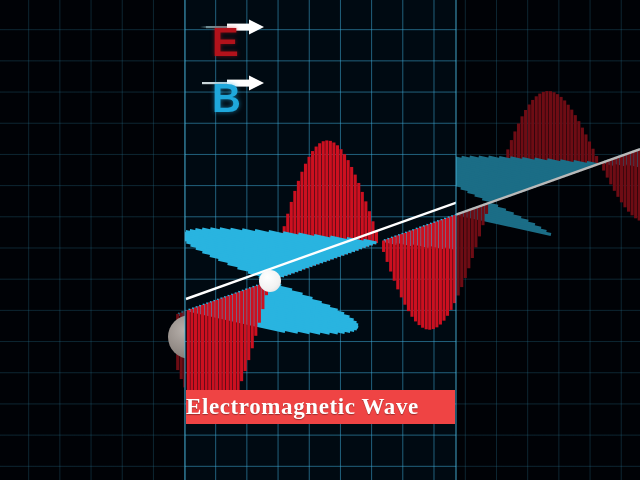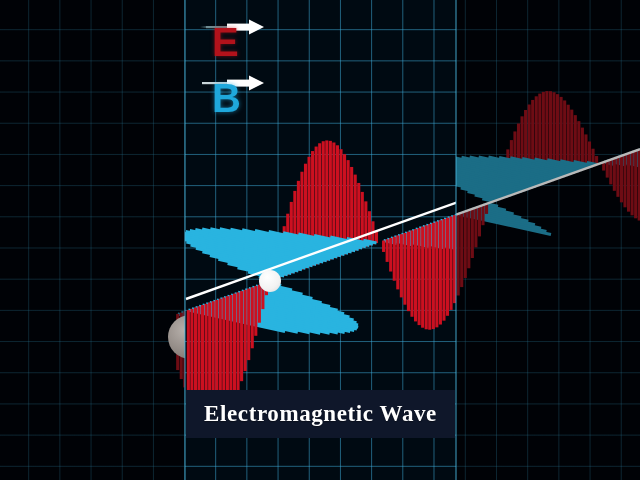--- a/index.html
+++ b/index.html
@@ -82,25 +82,24 @@
   }
   .letter-e { color: #b3121b; text-shadow: 0 0 4px rgba(190,20,25,0.55); }
   .letter-b { color: #1fa8dc; text-shadow: 0 0 5px rgba(35,170,225,0.6); }
 
   
   .title-banner {
     position: absolute;
     left: 186px;
     top: 390px;
     width: 269px;
-    height: 48px;
-    background: #0f172a;
+    height: 34px;
+    background: #ef4444;
     display: flex;
     align-items: center;
-    justify-content: center;
   }
   .title-text {
     font-family: "Liberation Serif", serif;
     font-weight: 700;
     font-size: 23px;
     color: #ffffff;
     letter-spacing: 0.6px;
     white-space: nowrap;
     text-shadow: 0 1px 1px rgba(0,0,0,0.35);
   }

